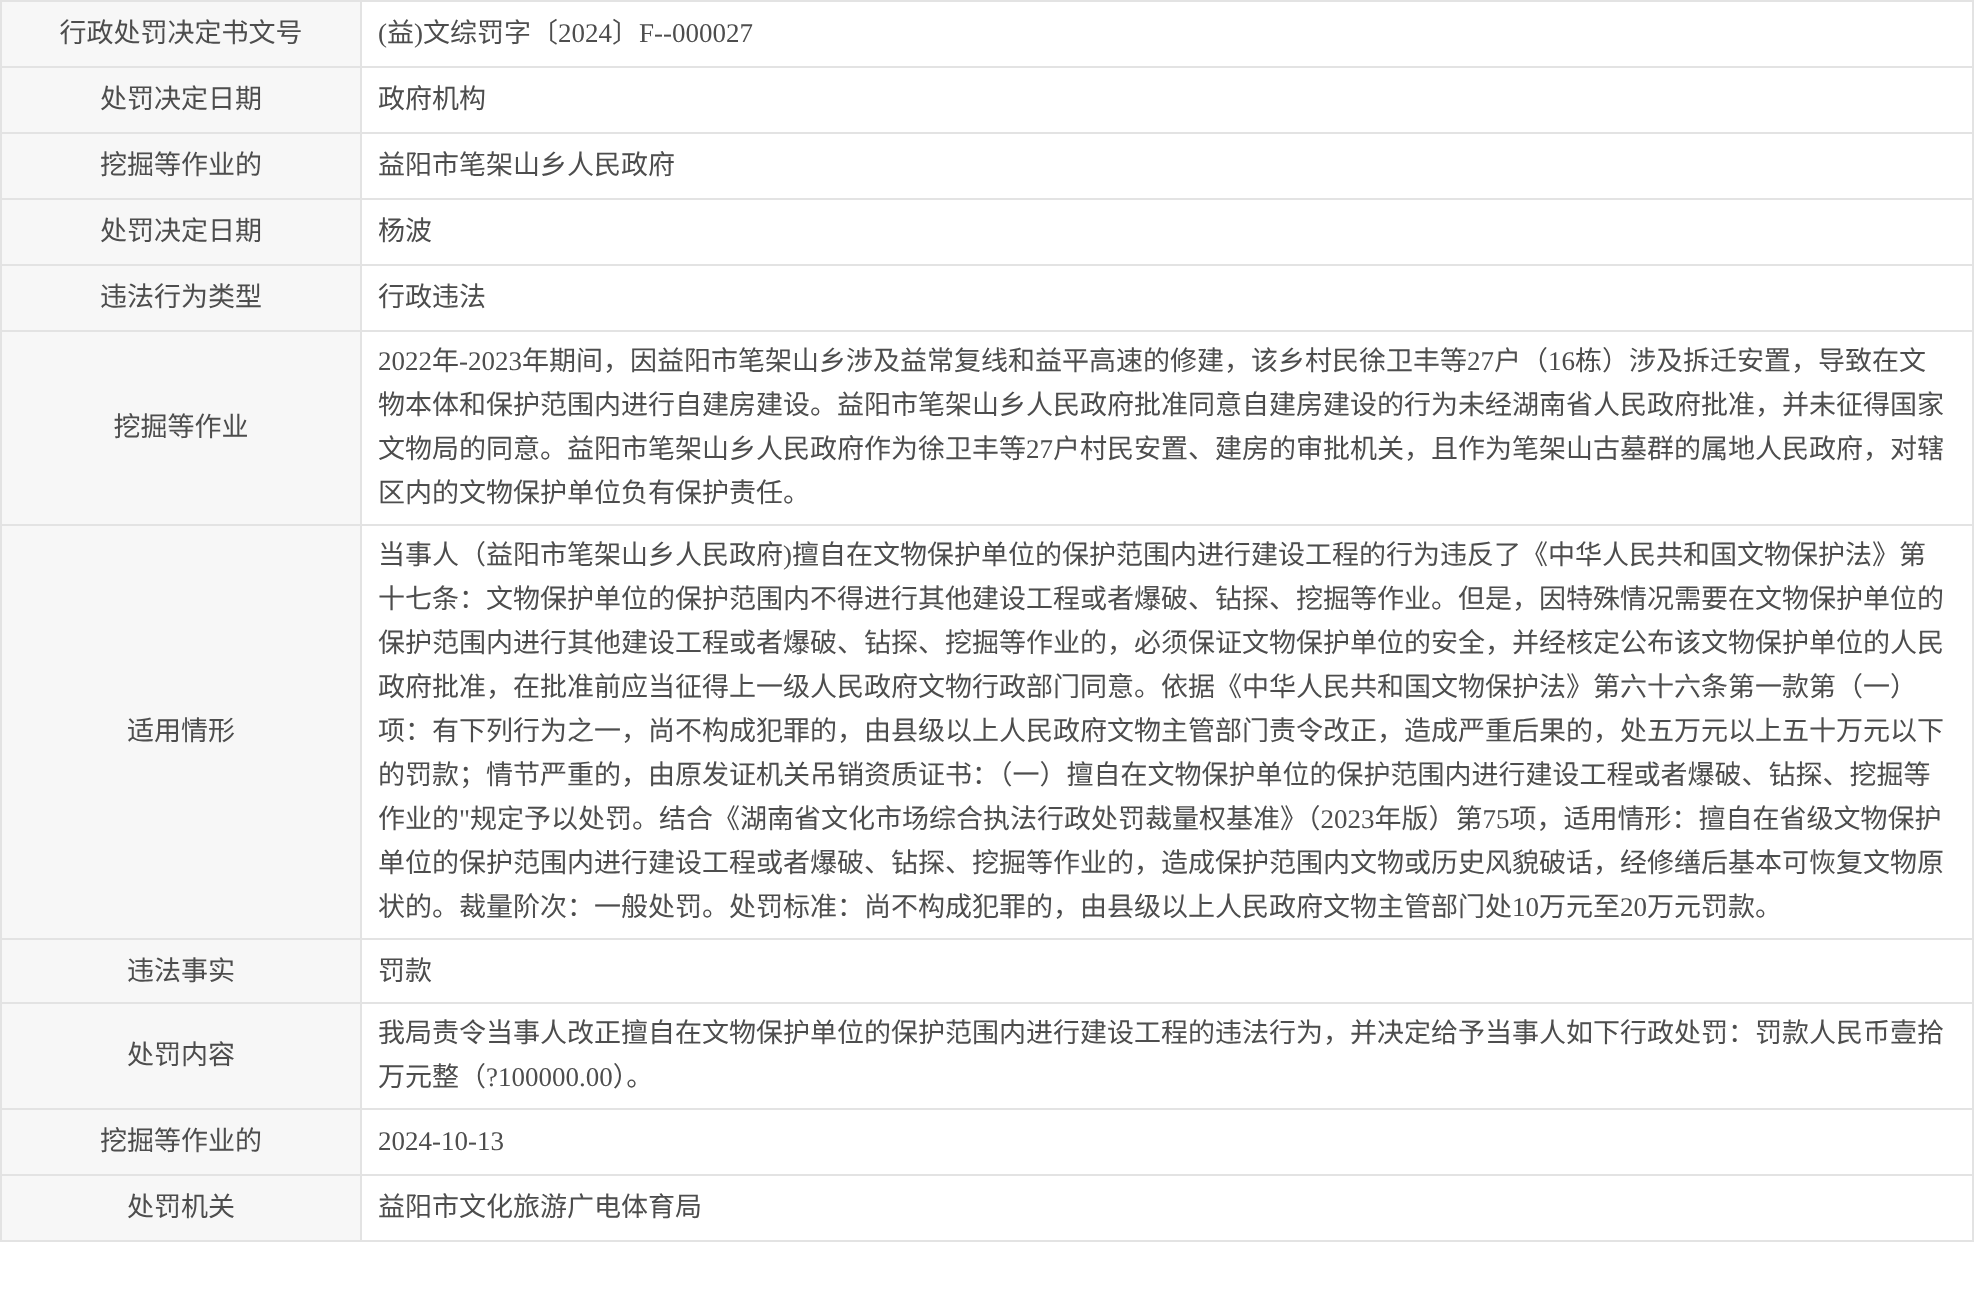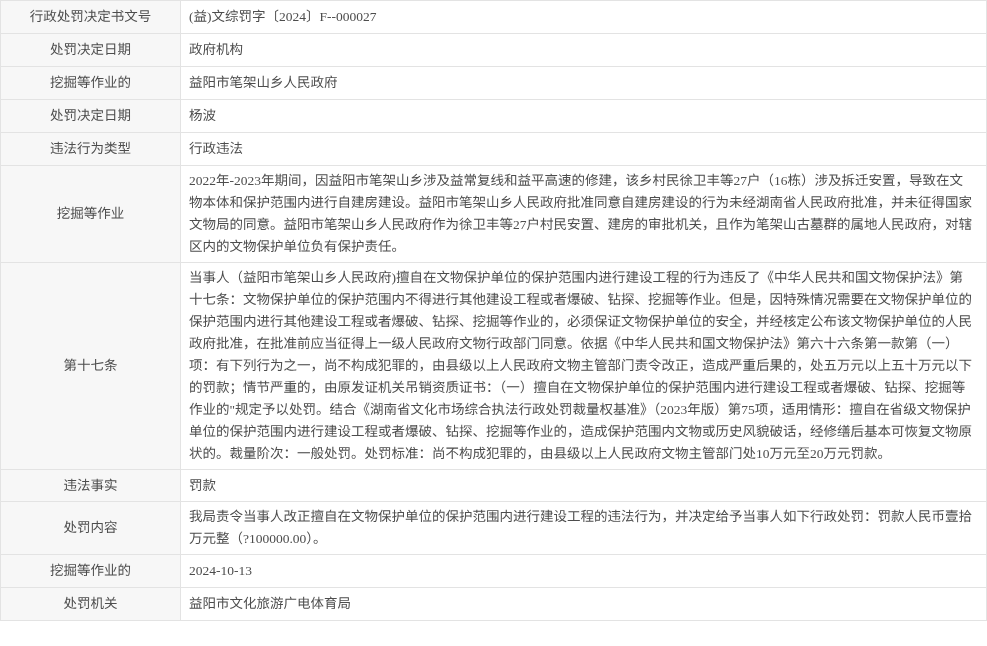--- a/index.html
+++ b/index.html
@@ -62,21 +62,21 @@
     </tr>
     <tr class="h-single">
       <td class="label-cell">违法行为类型</td>
       <td class="value-cell">行政违法</td>
     </tr>
     <tr class="h-4line">
       <td class="label-cell">挖掘等作业</td>
       <td class="value-cell">2022年-2023年期间，因益阳市笔架山乡涉及益常复线和益平高速的修建，该乡村民徐卫丰等27户（16栋）涉及拆迁安置，导致在文物本体和保护范围内进行自建房建设。益阳市笔架山乡人民政府批准同意自建房建设的行为未经湖南省人民政府批准，并未征得国家文物局的同意。益阳市笔架山乡人民政府作为徐卫丰等27户村民安置、建房的审批机关，且作为笔架山古墓群的属地人民政府，对辖区内的文物保护单位负有保护责任。</td>
     </tr>
     <tr class="h-9line">
-      <td class="label-cell">第十七条</td>
+      <td class="label-cell">适用情形</td>
       <td class="value-cell">当事人（益阳市笔架山乡人民政府)擅自在文物保护单位的保护范围内进行建设工程的行为违反了《中华人民共和国文物保护法》第十七条：文物保护单位的保护范围内不得进行其他建设工程或者爆破、钻探、挖掘等作业。但是，因特殊情况需要在文物保护单位的保护范围内进行其他建设工程或者爆破、钻探、挖掘等作业的，必须保证文物保护单位的安全，并经核定公布该文物保护单位的人民政府批准，在批准前应当征得上一级人民政府文物行政部门同意。依据《中华人民共和国文物保护法》第六十六条第一款第（一）项：有下列行为之一，尚不构成犯罪的，由县级以上人民政府文物主管部门责令改正，造成严重后果的，处五万元以上五十万元以下的罚款；情节严重的，由原发证机关吊销资质证书：（一）擅自在文物保护单位的保护范围内进行建设工程或者爆破、钻探、挖掘等作业的"规定予以处罚。结合《湖南省文化市场综合执法行政处罚裁量权基准》（2023年版）第75项，适用情形：擅自在省级文物保护单位的保护范围内进行建设工程或者爆破、钻探、挖掘等作业的，造成保护范围内文物或历史风貌破话，经修缮后基本可恢复文物原状的。裁量阶次：一般处罚。处罚标准：尚不构成犯罪的，由县级以上人民政府文物主管部门处10万元至20万元罚款。</td>
     </tr>
     <tr class="h-single2">
       <td class="label-cell">违法事实</td>
       <td class="value-cell">罚款</td>
     </tr>
     <tr class="h-2line">
       <td class="label-cell">处罚内容</td>
       <td class="value-cell">我局责令当事人改正擅自在文物保护单位的保护范围内进行建设工程的违法行为，并决定给予当事人如下行政处罚：罚款人民币壹拾万元整（?100000.00）。</td>
     </tr>

